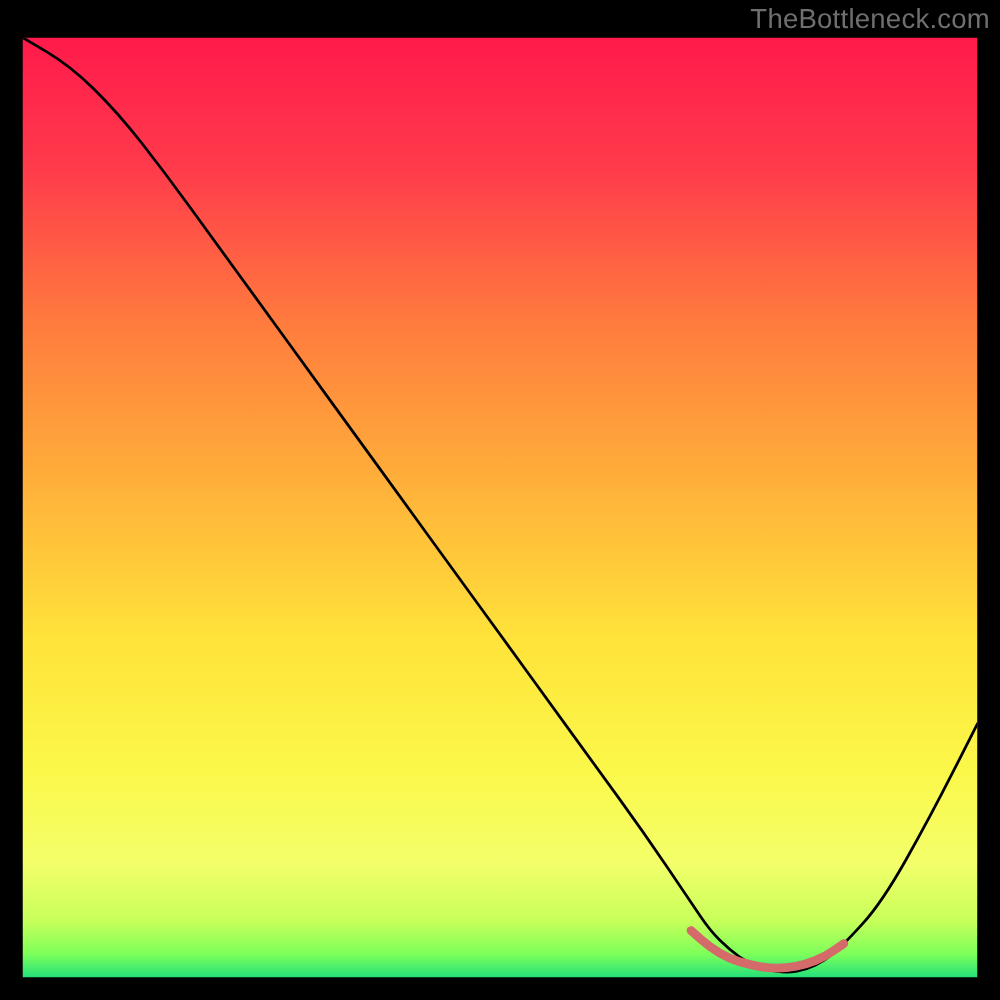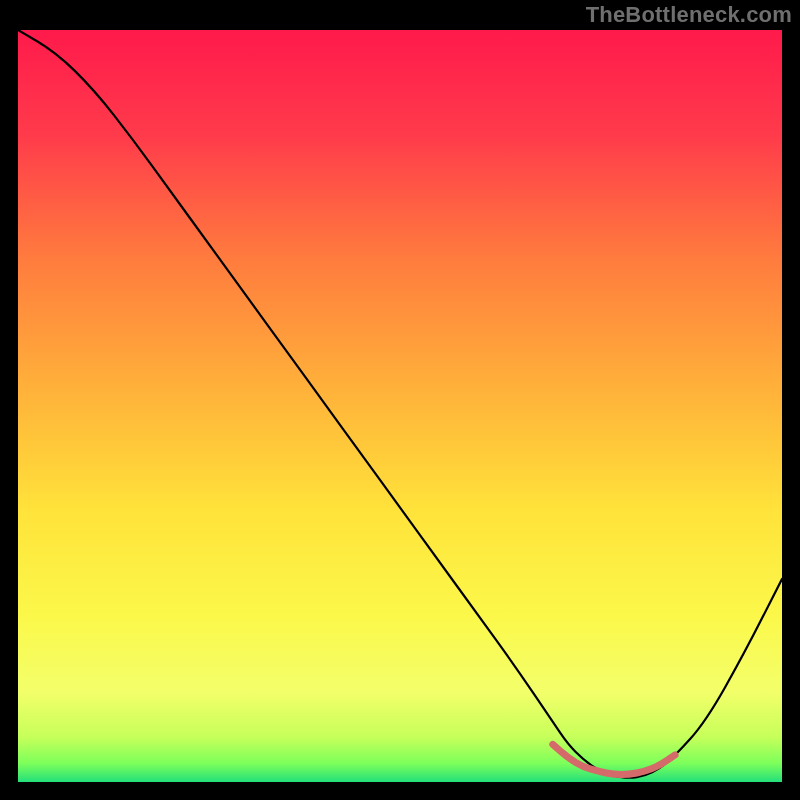--- a/index.html
+++ b/index.html
@@ -14,21 +14,21 @@
     position: relative;
     width: 800px;
     height: 800px;
   }
   .watermark {
     position: absolute;
     top: 2px;
     right: 8px;
     font-family: Arial, Helvetica, sans-serif;
     font-size: 22px;
-    font-weight: bold;
+    font-weight: normal;
     color: #6f6f6f;
     letter-spacing: 0.2px;
     z-index: 10;
     text-align: right;
   }
   .plot-wrap {
     position: absolute;
     left: 18px;
     top: 30px;
     width: 764px;

